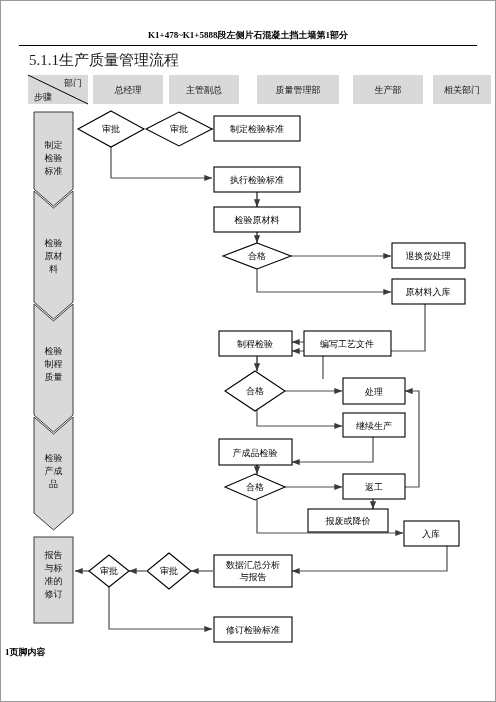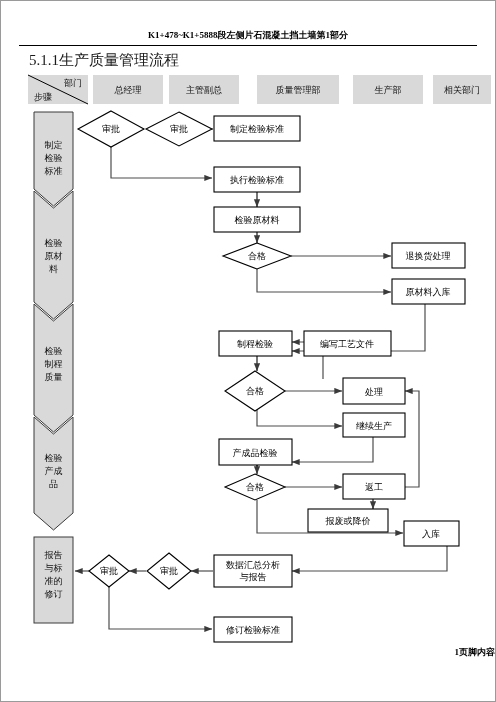--- a/index.html
+++ b/index.html
@@ -29,21 +29,21 @@
   }
   #section-title{
     position:absolute;left:28px;top:50px;
     font-size:15px;
     color:#1a1a1a;
     white-space:nowrap;
   }
   #section-title .num{}
   #footer{
     position:absolute;left:4px;right:0;top:645px;
-    text-align:right;font-size:9px;font-weight:bold;
+    text-align:left;font-size:9px;font-weight:bold;
   }
   svg#flow{position:absolute;left:0;top:0;width:496px;height:702px;}
   .hdr-cell{fill:#d9d9d9;stroke:none;}
   .hdr-text{font-family:"Liberation Serif","DejaVu Serif",serif;font-size:9px;fill:#111;text-anchor:middle;}
   .chev{fill:#d9d9d9;stroke:#3a3a3a;stroke-width:1;}
   .chev-text{font-family:"Liberation Serif","DejaVu Serif",serif;font-size:9px;fill:#111;text-anchor:middle;}
   .nodebox{fill:#ffffff;stroke:#000000;stroke-width:1.1;}
   .node-text{font-family:"Liberation Serif","DejaVu Serif",serif;font-size:9px;fill:#000;text-anchor:middle;}
   .diamond{fill:#ffffff;stroke:#000000;stroke-width:1.1;}
   .conn{stroke:#4d4d4d;stroke-width:1.2;fill:none;}

